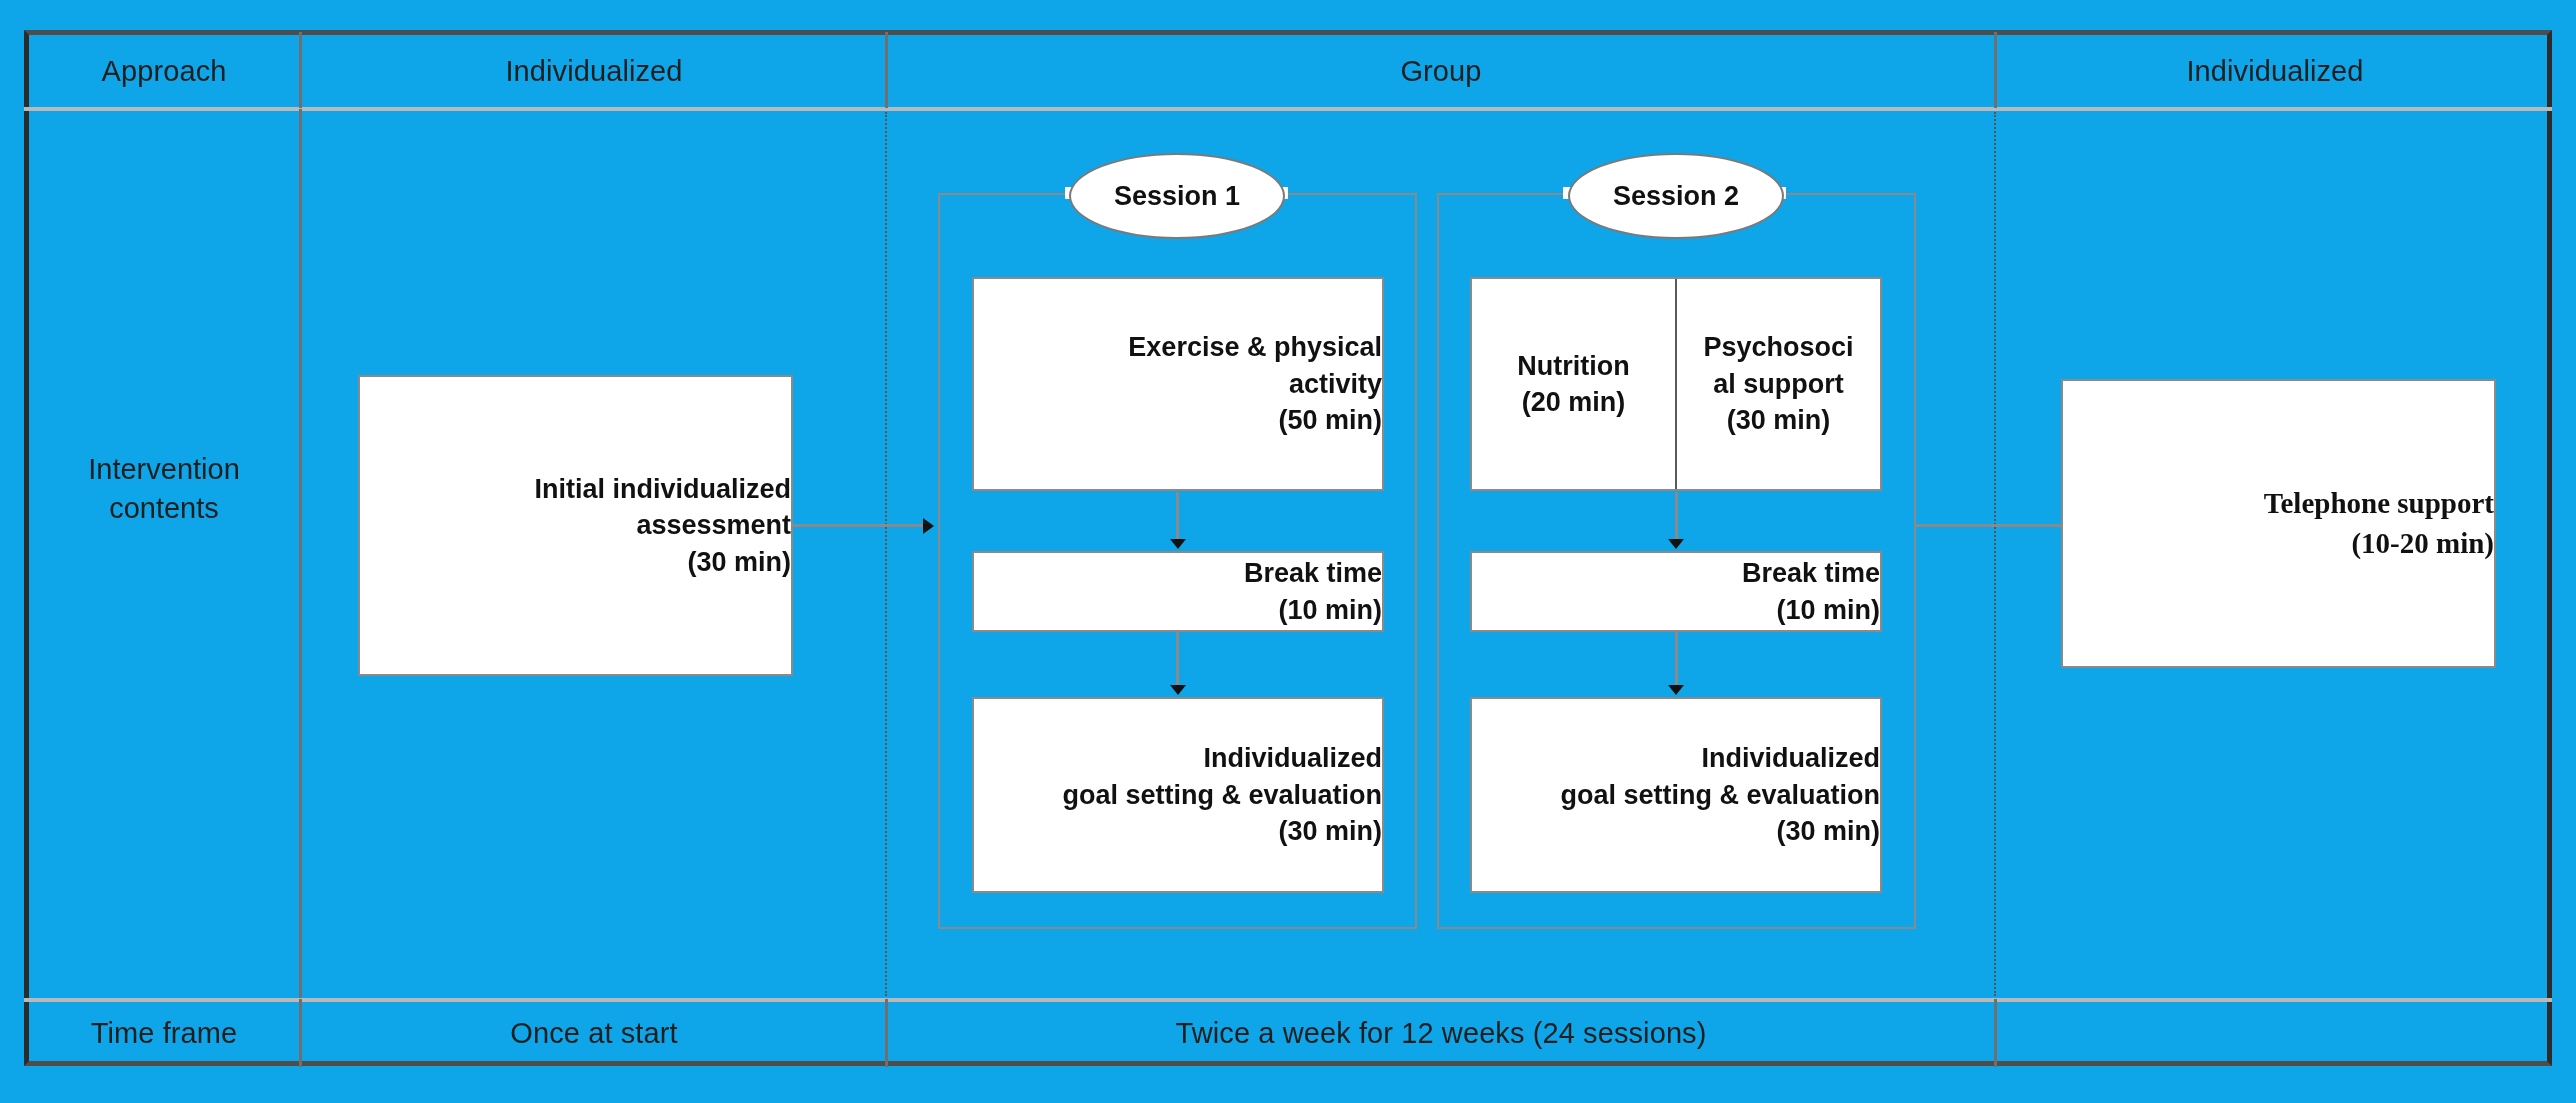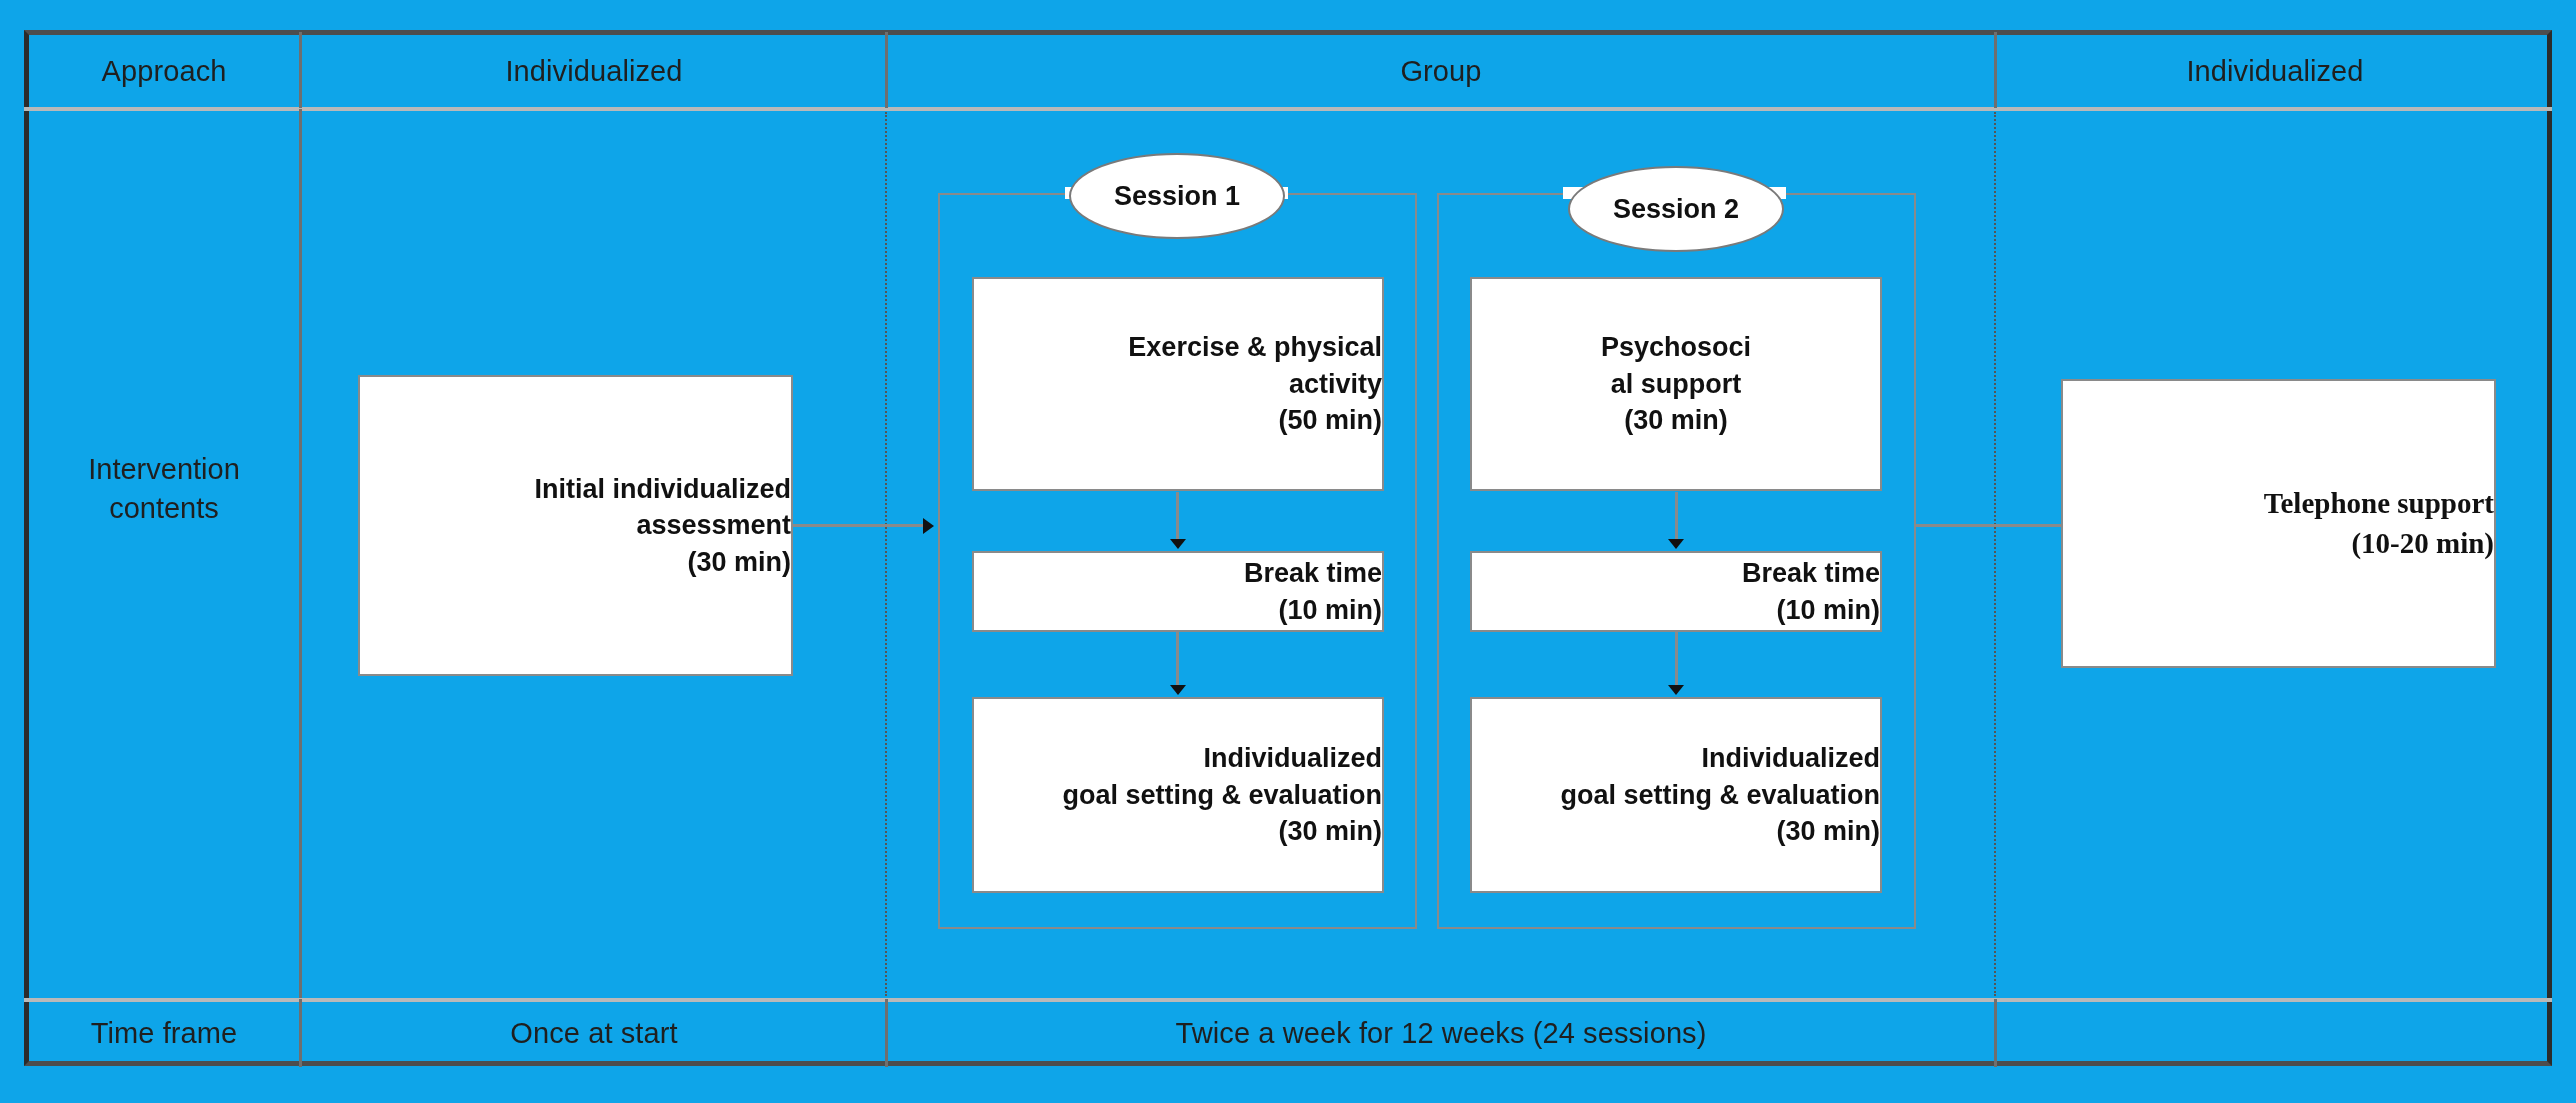--- a/index.html
+++ b/index.html
@@ -65,21 +65,21 @@
   
   .top-gap{position:absolute;height:8.6px;background:#fff;top:-5.8px;}
   #gap1{left:1065px;width:223px;top:187px;height:11.5px;}
   #gap2{left:1563px;width:223px;top:187px;height:11.5px;}
 
   .ellipse{position:absolute;box-sizing:border-box;width:216px;height:86px;
            border:2.2px solid #7a7a7a;border-radius:50%;background:#fff;
            display:flex;align-items:center;justify-content:center;
            font-weight:bold;font-size:27px;color:#111;z-index:6;}
   #ellipse1{left:1069px;top:153px;}
-  #ellipse2{left:1568px;top:166px;}
+  #ellipse2{left:1568px;top:153px;}
 
   
   #s1-act{left:972px;top:277px;width:412px;height:214px;}
   #s1-break{left:972px;top:551px;width:412px;height:81px;}
   #s1-goal{left:972px;top:697px;width:412px;height:196px;}
 
   #s2-top{left:1470px;top:277px;width:412px;height:214px;padding:0;
           flex-direction:row;align-items:stretch;}
   #s2-break{left:1470px;top:551px;width:412px;height:81px;}
   #s2-goal{left:1470px;top:697px;width:412px;height:196px;}
@@ -183,20 +183,24 @@
     <span>(30 min)</span>
   </div>
 
   <div class="session-box" id="session2-box"></div>
   <div class="top-gap" id="gap2"></div>
   <div class="ellipse" id="ellipse2">
     <span>Session 2</span>
   </div>
 
   <div class="node" id="s2-top">
+    <div class="half left">
+      <span>Nutrition</span>
+      <span>(20 min)</span>
+    </div>
     <div class="half">
       <span>Psychosoci</span>
       <span>al support</span>
       <span>(30 min)</span>
     </div>
   </div>
   <div class="vline" id="s2-c1"></div>
   <div class="arrow-dn" id="s2-a1"></div>
 
   <div class="node" id="s2-break">

